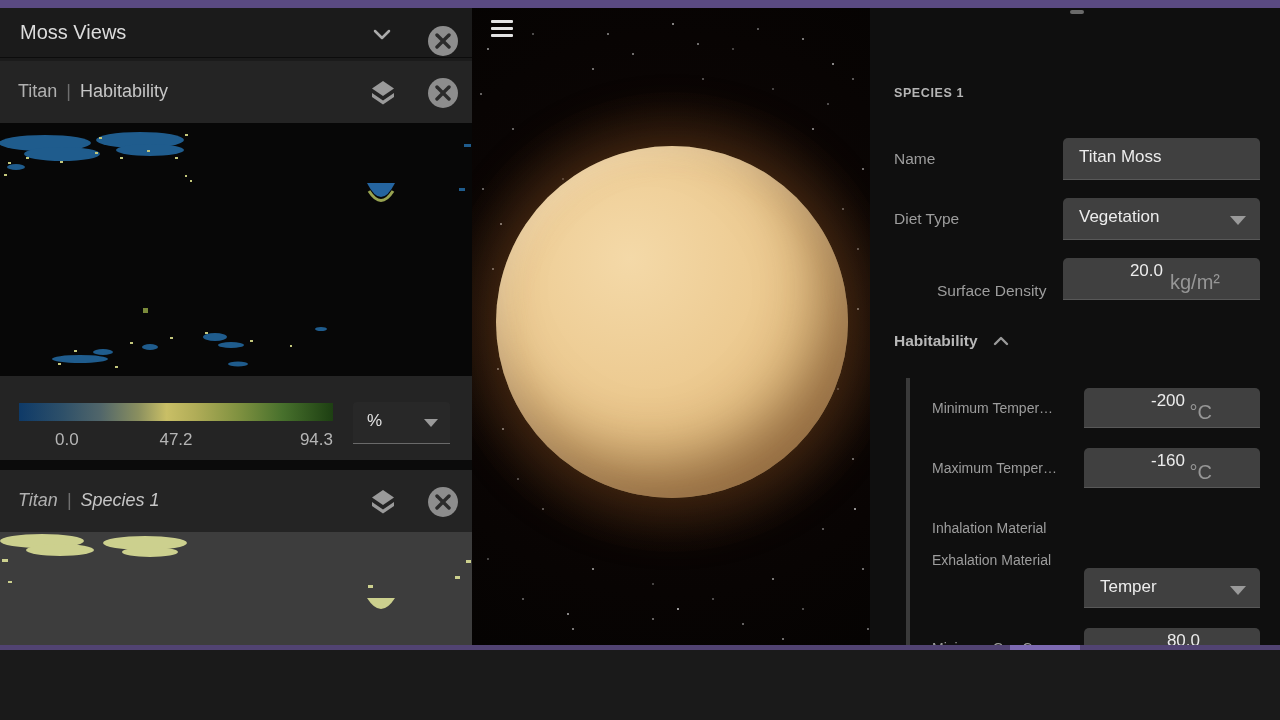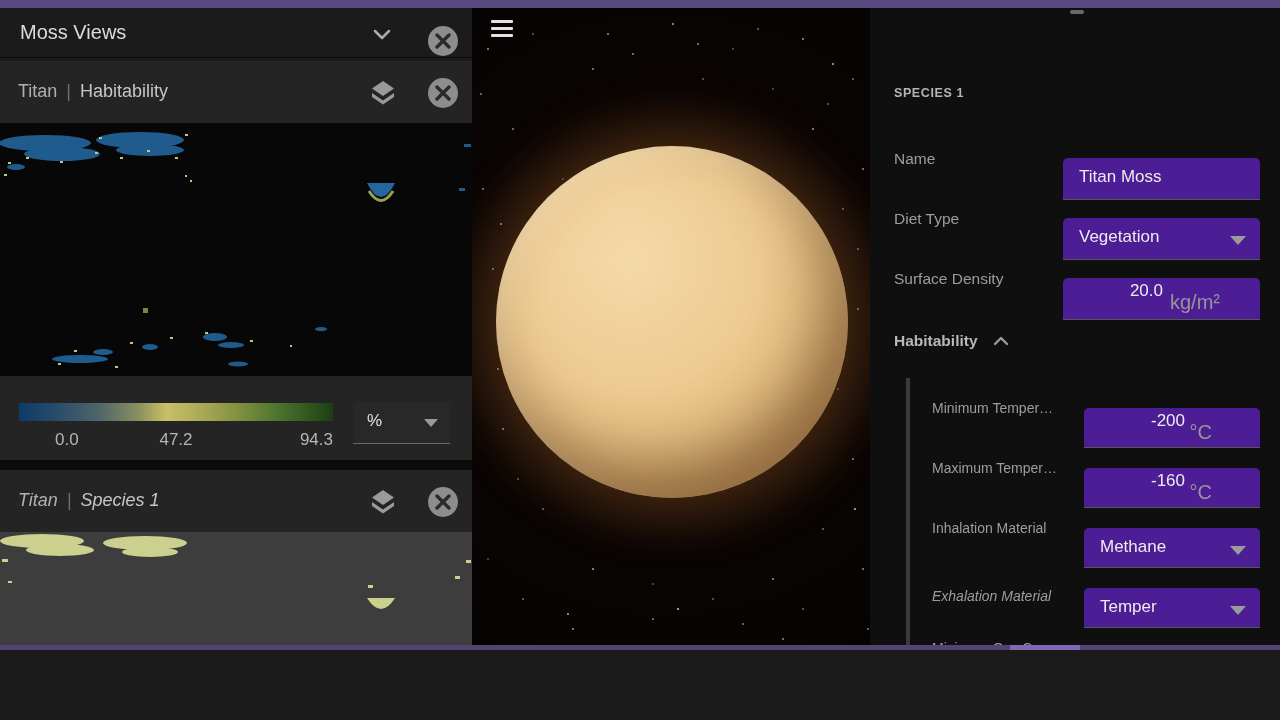--- a/index.html
+++ b/index.html
@@ -74,22 +74,22 @@
   .rp-header { position:absolute; left:0; top:0; width:410px; height:50px; background:#1a1a1a; border-bottom:1px solid #0c0c0c; }
   .rp-drag { position:absolute; left:200px; top:2px; width:14px; height:4px; background:#6a6a6a; border-radius:2px; }
   .rp-title { position:absolute; left:24px; top:13px; font-size:20px; color:#dcdcdc; }
   .rp-pill { position:absolute; left:294px; top:0; width:38px; height:42px; background:#232323; border-radius:0 0 19px 19px; cursor:pointer; }
   .rp-pill svg { position:absolute; left:8px; top:14px; }
   .rp-close { position:absolute; left:368px; top:13px; width:24px; height:24px; cursor:pointer; }
 
   .rp-section { position:absolute; left:24px; top:78px; font-size:12.5px; font-weight:600; letter-spacing:.6px; color:#b5b5b5; }
   .f-label { position:absolute; left:24px; height:20px; font-size:15.5px; color:#9d9d9d; }
   .g-label { position:absolute; left:62px; height:20px; font-size:14px; color:#9d9d9d; white-space:nowrap; }
-  .input-box { position:absolute; left:193px; width:197px; height:42px; background:#4c1d95;
-    border-radius:5px 5px 0 0; border-bottom:1px solid #585858; cursor:text;margin-top:20px; }
+  .input-box { position:absolute; left:193px; width:197px; height:42px; background:#404040;
+    border-radius:5px 5px 0 0; border-bottom:1px solid #585858; cursor:text; }
   .g-input { left:214px; width:176px; height:40px; }
   .ib-text { position:absolute; left:16px; top:9px; font-size:17px; color:#ececec; }
   .ib-num { position:absolute; top:3px; right:0; font-size:17px; color:#ececec; text-align:right; }
   .ib-unit { position:absolute; top:13px; font-size:20px; color:#969696; }
   .dd .caret-down { position:absolute; right:14px; top:18px; border-left-width:8px; border-right-width:8px; border-top-width:9px; }
   .dd { cursor:pointer; }
   .group-head { position:absolute; left:24px; top:324px; font-size:15.5px; font-weight:600; color:#b8b8b8; cursor:pointer; }
   .group-head svg { position:relative; top:1px; margin-left:10px; }
   .vbar { position:absolute; left:36px; top:370px; width:4px; height:267px; background:#3a3a3a; }
 
@@ -253,21 +253,21 @@
     <div class="input-box" style="top:130px;">
       <span class="ib-text">Titan Moss</span>
     </div>
 
     <div class="f-label" style="top:202px;">Diet Type</div>
     <div class="input-box dd" style="top:190px;">
       <span class="ib-text">Vegetation</span>
       <span class="caret-down"></span>
     </div>
 
-    <div class="f-label" style="top:262px;">Surface Density</div>
+    <div class="f-label" style="top:274px;margin-left:43px;">Surface Density</div>
     <div class="input-box" style="top:250px;">
       <span class="ib-num" style="right:97px;">20.0</span>
       <span class="ib-unit" style="right:40px;">kg/m²</span>
     </div>
 
     <div class="group-head">
       <span>Habitability</span>
       <svg width="18" height="12">
         <polyline points="3,9 9,3 15,9" fill="none" stroke="#9a9a9a" stroke-width="2.4" stroke-linecap="round" stroke-linejoin="round"></polyline>
         </svg>
@@ -280,26 +280,22 @@
       <span class="ib-unit" style="right:48px;">°C</span>
     </div>
 
     <div class="g-label" style="top:452px;">Maximum Temper…</div>
     <div class="input-box g-input" style="top:440px;">
       <span class="ib-num" style="right:75px;">-160</span>
       <span class="ib-unit" style="right:48px;">°C</span>
     </div>
 
     <div class="g-label" style="top:512px;">Inhalation Material</div>
-    <div class="input-box g-input dd" style="top:500px;">
-      <span class="ib-text">Methane</span>
-      <span class="caret-down"></span>
-    </div>
-
-    <div class="g-label" style="top:580px;font-style:italic;">Exhalation Material</div>
+
+    <div class="g-label" style="top:544px;">Exhalation Material</div>
     <div class="input-box g-input dd" style="top:560px;">
       <span class="ib-text">Temper</span>
       <span class="caret-down"></span>
     </div>
 
     <div class="g-label" style="top:632px;">Minimum Gas Con…</div>
     <div class="input-box g-input" style="top:620px;">
       <span class="ib-num" style="right:60px;">80.0</span>
       <span class="ib-unit" style="right:38px;">%</span>
     </div>

